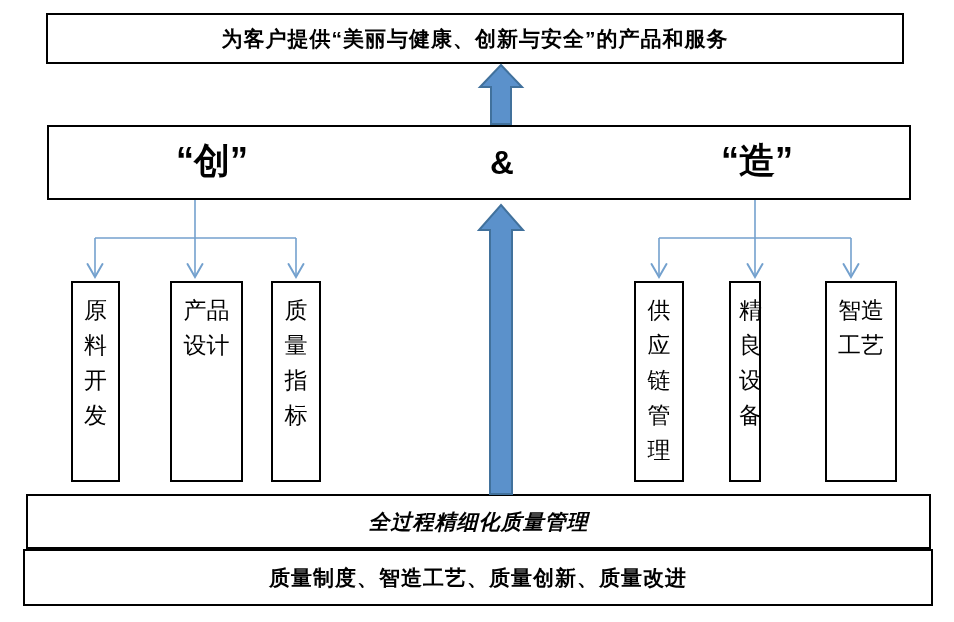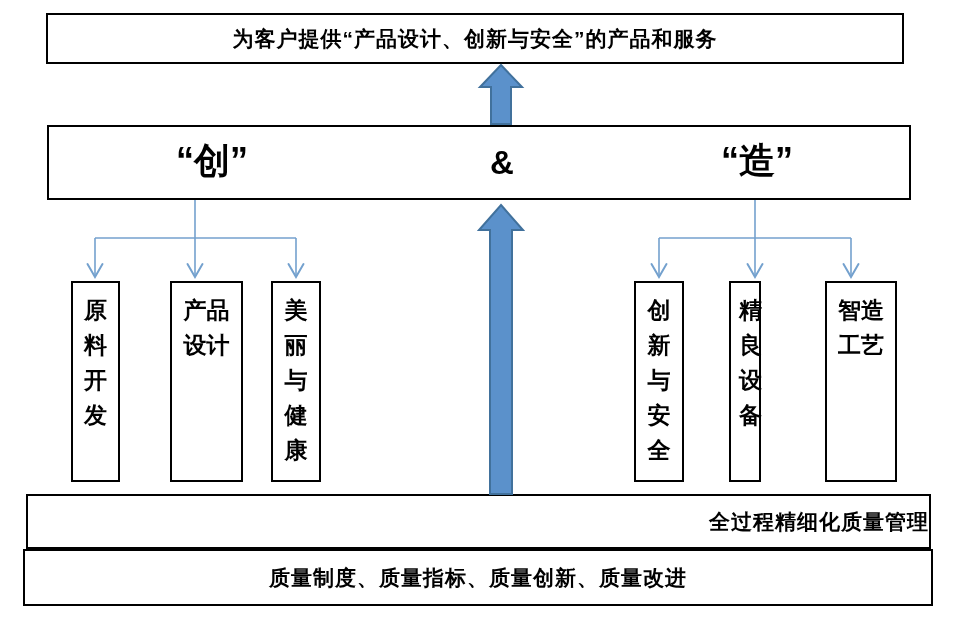--- a/index.html
+++ b/index.html
@@ -43,30 +43,30 @@
   
   .pillar {
     position: absolute;
     top: 281px; height: 201px;
     border: 2px solid #000;
     background: #fff;
     box-sizing: border-box;
     padding: 10px 8px 0;
   }
   .vtext {
-    font-size: 23px; font-weight: bold;
+    font-size: 23px; font-weight: normal;
     line-height: 35px; text-align: center;
     word-break: break-all;
   }
 
   
   .process {
     left: 26px; top: 494px; width: 905px; height: 55px;
-    display: flex; align-items: center; justify-content: flex-end;
-    font-size: 21px; font-weight: bold; letter-spacing: 1px;
+    display: flex; align-items: center; justify-content: center;
+    font-size: 21px; font-weight: bold; letter-spacing: 1px; font-style: italic;
   }
   .foundation {
     left: 23px; top: 549px; width: 910px; height: 57px;
     display: flex; align-items: center; justify-content: center;
     font-size: 21px; font-weight: bold; letter-spacing: 1px;
   }
 
   .overlay {
     position: absolute; left: 0; top: 0;
     width: 954px; height: 622px;
@@ -75,54 +75,54 @@
   .conn { stroke: #74A1CE; stroke-width: 1.6; fill: none; }
   .chev { stroke: #74A1CE; stroke-width: 2; fill: none; stroke-linecap: round; }
   .block-arrow { fill: #5B91CB; stroke: #41719C; stroke-width: 2; stroke-linejoin: miter; }
 </style>
 </head>
 <body>
 
 <div class="canvas">
 
   <div class="box vision">
-    <span>为客户提供“产品设计、创新与安全”的产品和服务</span>
+    <span>为客户提供“美丽与健康、创新与安全”的产品和服务</span>
   </div>
 
   <div class="box cz">
     <span class="cz-label" style="left:163px">“创”</span>
     <span class="cz-amp" style="left:453px">&amp;</span>
     <span class="cz-label" style="left:708px">“造”</span>
   </div>
 
   <div class="pillar" style="left:71px;width:49px">
     <div class="vtext">原料开发</div>
   </div>
   <div class="pillar" style="left:170px;width:73px">
     <div class="vtext">产品设计</div>
   </div>
   <div class="pillar" style="left:271px;width:50px">
-    <div class="vtext">美丽与健康</div>
+    <div class="vtext">质量指标</div>
   </div>
 
   <div class="pillar" style="left:634px;width:50px">
-    <div class="vtext">创新与安全</div>
+    <div class="vtext">供应链管理</div>
   </div>
   <div class="pillar" style="left:729px;width:32px">
     <div class="vtext">精良设备</div>
   </div>
   <div class="pillar" style="left:825px;width:72px">
     <div class="vtext">智造工艺</div>
   </div>
 
   <div class="box process">
     <span>全过程精细化质量管理</span>
   </div>
   <div class="box foundation">
-    <span>质量制度、质量指标、质量创新、质量改进</span>
+    <span>质量制度、智造工艺、质量创新、质量改进</span>
   </div>
 
   <svg class="overlay" viewBox="0 0 954 622">
 
     <polygon class="block-arrow" points="501,65 522,87 511,87 511,124 491,124 491,87 480,87"></polygon>
 
     <polygon class="block-arrow" points="501,205 523,230 512,230 512,494 490,494 490,230 479,230"></polygon>
 
     <g>
       <path class="conn" d="M195,200 L195,238"></path>

